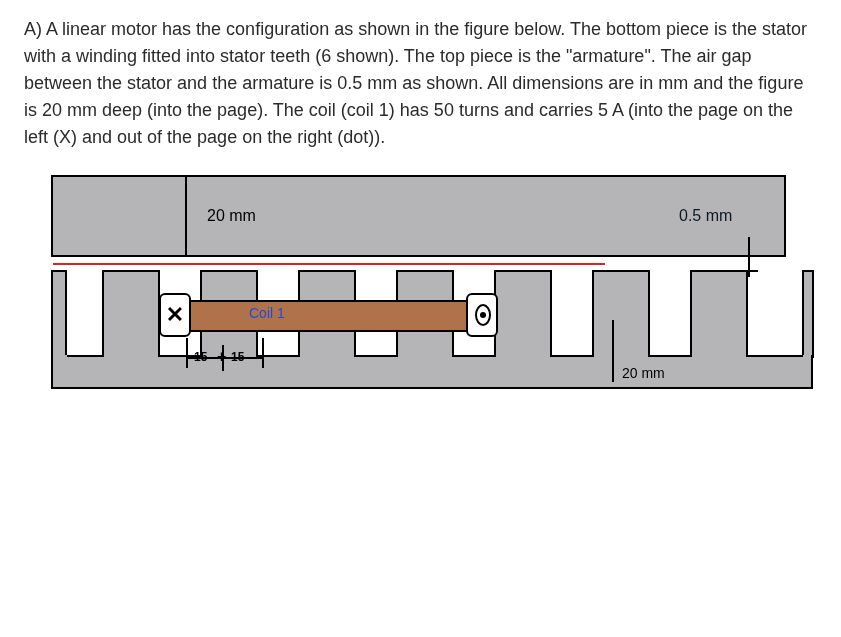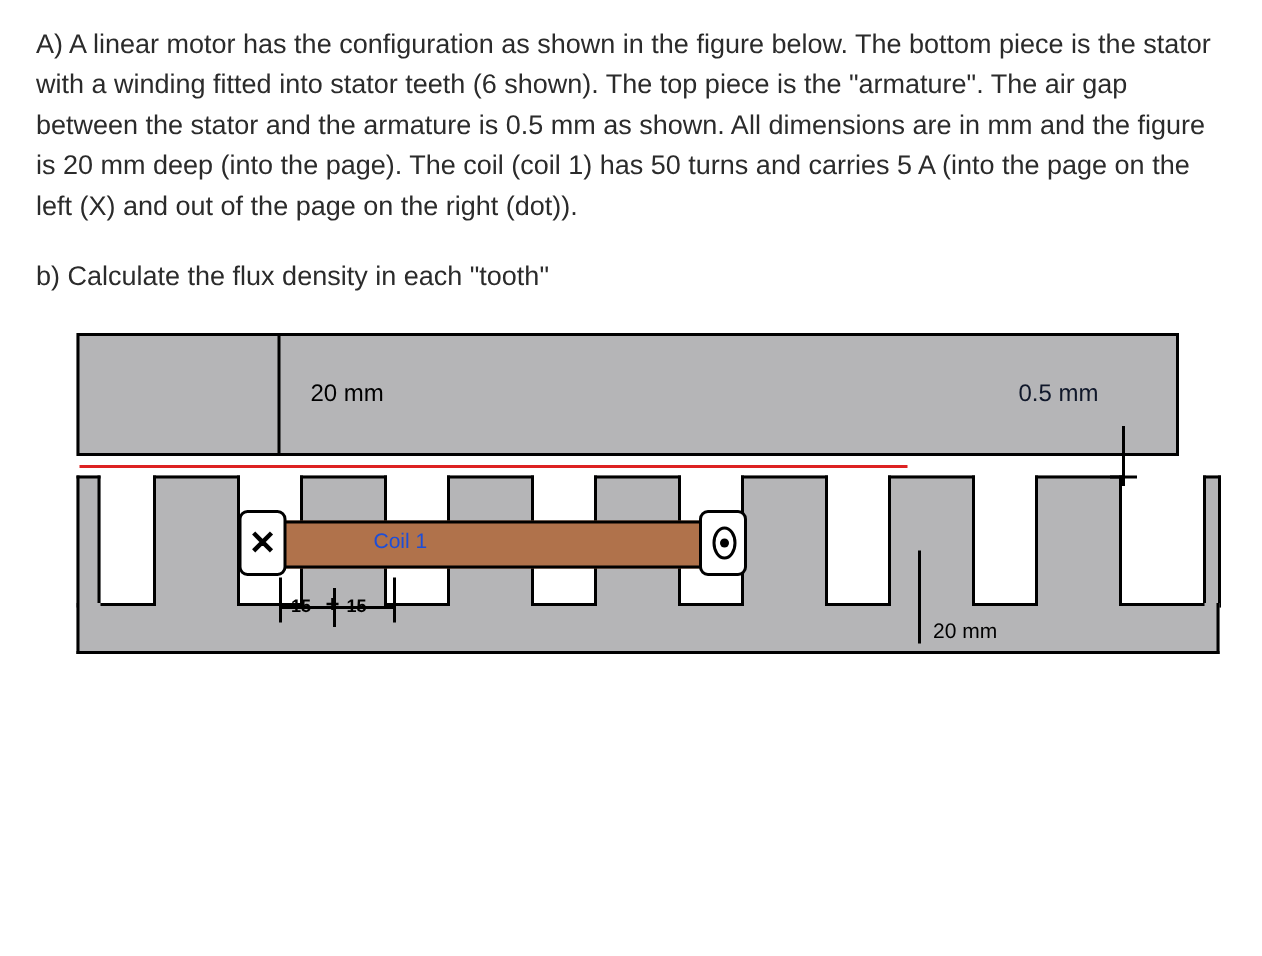--- a/index.html
+++ b/index.html
@@ -39,21 +39,20 @@
     .pitch-h { position: absolute; left: 162px; top: 182px; width: 78px; height: 2px; background: #000; z-index: 4; }
     .pitch-lbl-1 { position: absolute; left: 170px; top: 175px; font-size: 12px; font-weight: bold; z-index: 5; }
     .pitch-lbl-plus { position: absolute; left: 193px; top: 173px; font-size: 16px; font-weight: bold; z-index: 5; }
     .pitch-lbl-2 { position: absolute; left: 207px; top: 175px; font-size: 12px; font-weight: bold; z-index: 5; }
   </style>
 </head>
 <body>
 
 <div class="container">
   <p class="question-text">A) A linear motor has the configuration as shown in the figure below. The bottom piece is the stator with a winding fitted into stator teeth (6 shown). The top piece is the "armature". The air gap between the stator and the armature is 0.5 mm as shown. All dimensions are in mm and the figure is 20 mm deep (into the page). The coil (coil 1) has 50 turns and carries 5 A (into the page on the left (X) and out of the page on the right (dot)).</p>
-  <p class="sub-question">b) Calculate the flux density in each "tooth"</p>
 
   <div class="figure-wrap">
     <div class="figure">
       <div class="bg armature"></div>
 
       <div class="redline"></div>
 
       <div class="gap-left"></div>
       <div class="tooth" style="left:78px"></div>
       <div class="tooth" style="left:176px"></div>

